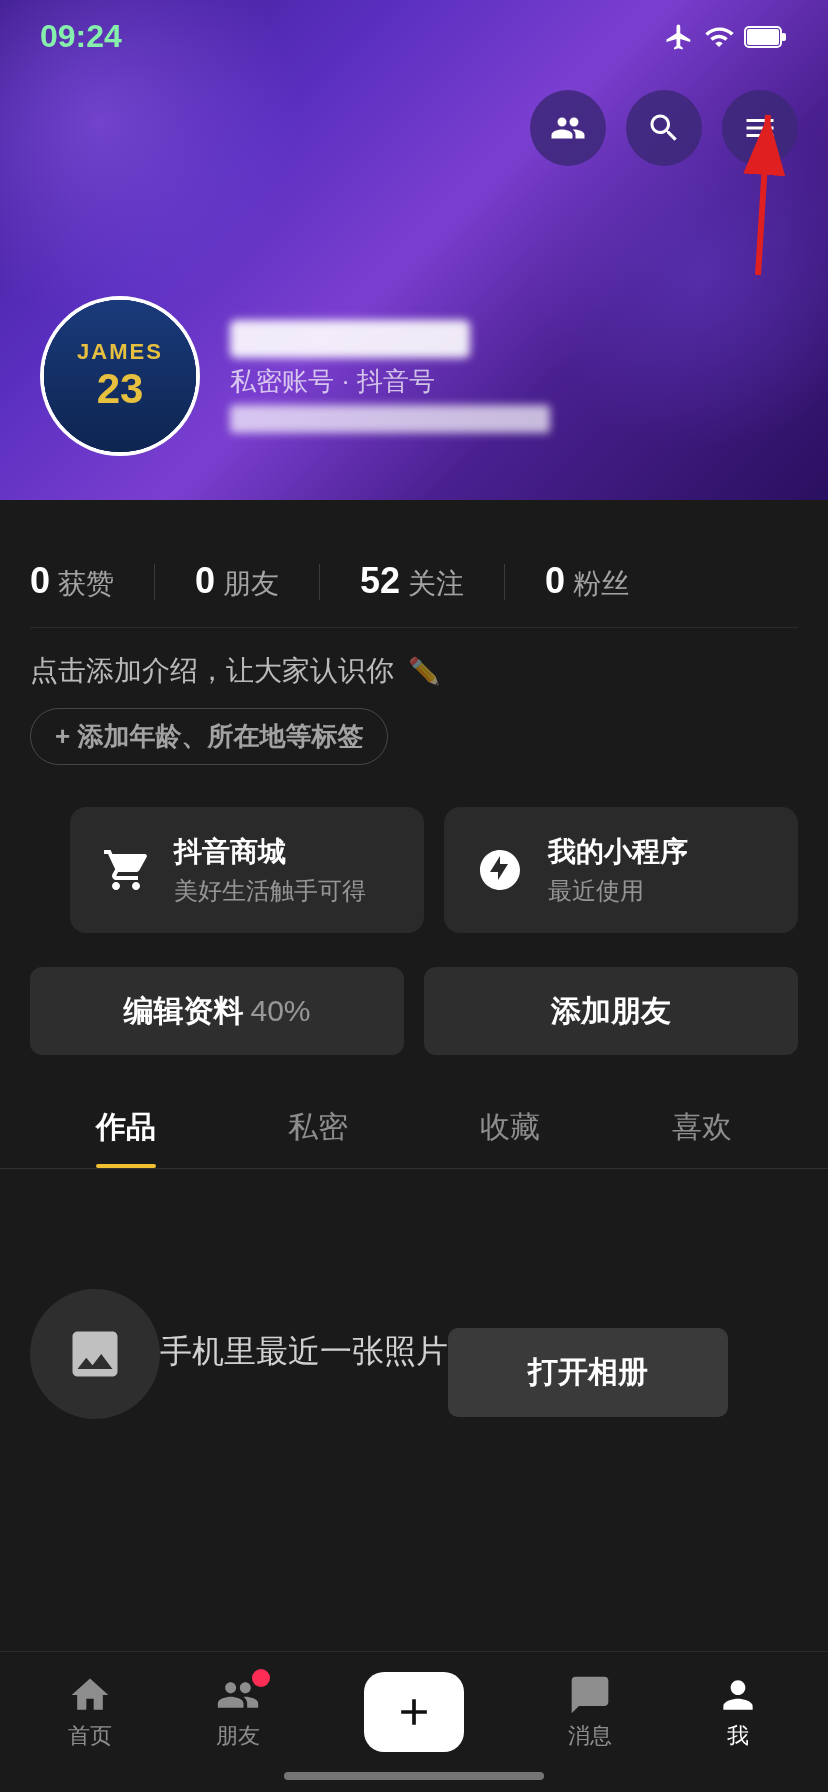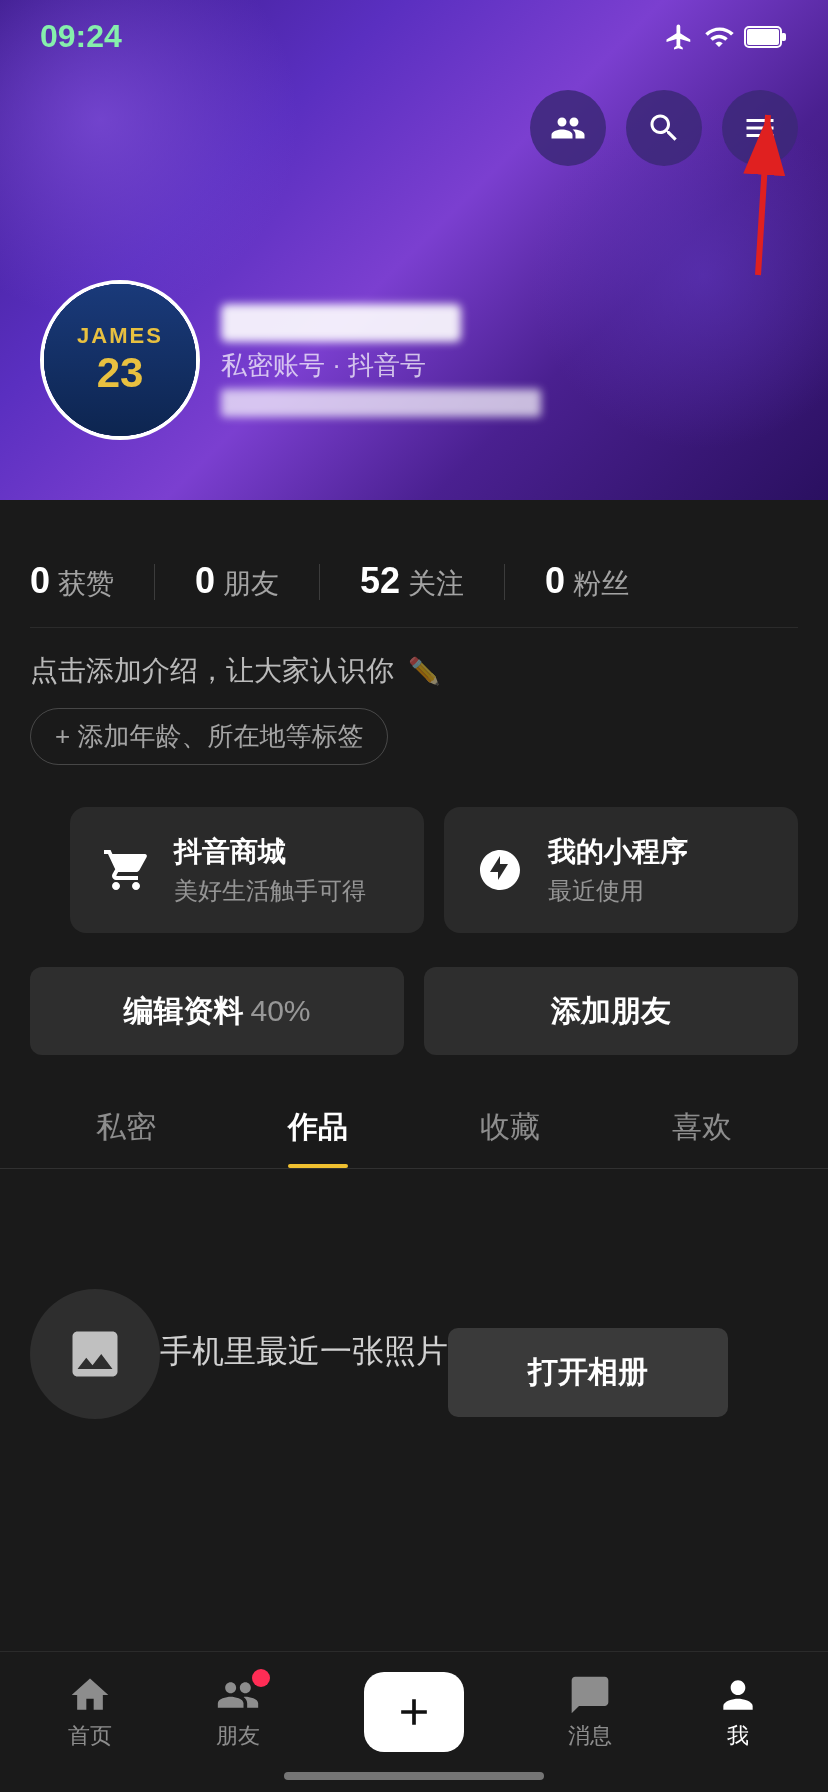--- a/index.html
+++ b/index.html
@@ -81,25 +81,25 @@
     }
     .header-btn svg {
       fill: #fff;
       width: 36px;
       height: 36px;
     }
 
     
     .user-info {
       position: absolute;
-      bottom: 60px;
+      bottom: 44px;
       left: 40px;
       display: flex;
       align-items: center;
-      gap: 21px;
+      gap: 30px;
       z-index: 5;
     }
     .avatar-wrap {
       width: 160px;
       height: 160px;
       border-radius: 50%;
       border: 4px solid #fff;
       overflow: hidden;
       flex-shrink: 0;
     }
@@ -223,20 +223,21 @@
       display: inline-flex;
       align-items: center;
       gap: 8px;
       padding: 10px 24px;
       border: 1px solid rgba(255,255,255,0.2);
       border-radius: 40px;
       font-size: 26px;
       color: rgba(255,255,255,0.6);
       margin-top: 18px;
       cursor: pointer;
+      font-weight: bold;
     }
 
     
     .feature-row {
       display: flex;
       gap: 20px;
       padding: 24px 0;
       margin-left: 40px;
     }
     .feature-card {
@@ -575,25 +576,25 @@
     <button class="action-btn">
       <span>编辑资料</span>
       <span class="percent">40%</span>
     </button>
     <button class="action-btn">
       <span>添加朋友</span>
     </button>
   </div>
 
   <div class="tabs-row">
+    <div class="tab-item active">
+      <span>作品</span>
+    </div>
     <div class="tab-item">
       <span>私密</span>
-    </div>
-    <div class="tab-item active">
-      <span>作品</span>
     </div>
     <div class="tab-item">
       <span>收藏</span>
     </div>
     <div class="tab-item">
       <span>喜欢</span>
     </div>
   </div>
 
   <div class="empty-state">

